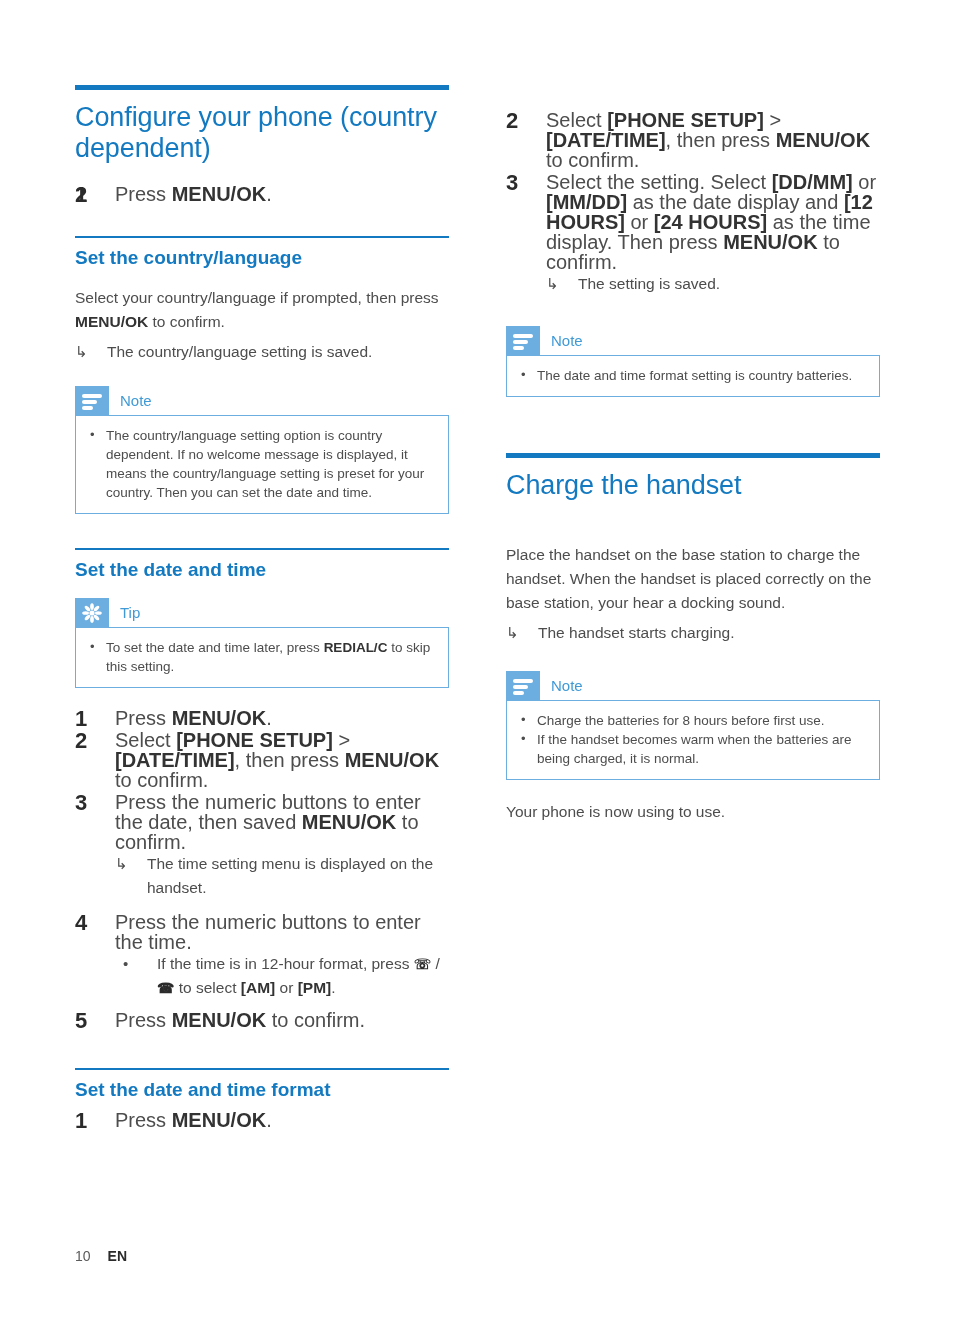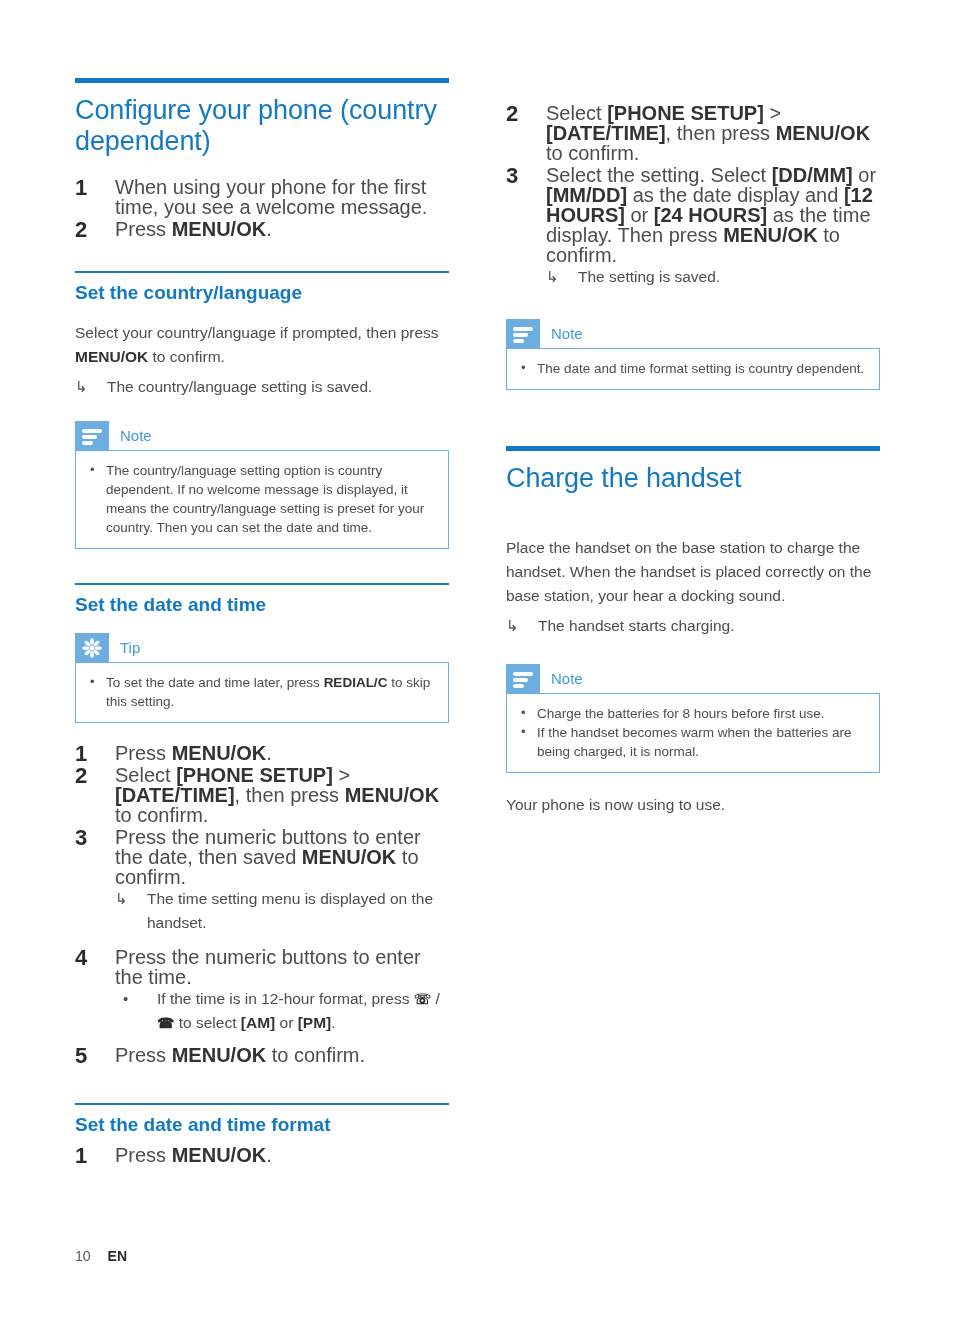--- a/index.html
+++ b/index.html
@@ -16,21 +16,21 @@
     -webkit-font-smoothing: antialiased;
   }
 
   .page {
     position: absolute;
     inset: 0;
   }
 
   .col {
     position: absolute;
-    top: 78px;
+    top: 85px;
     width: 374px;
   }
   .col-left  { left: 75px; }
   .col-right { left: 506px; }
 
   
   .rule-thick {
     height: 5px;
     background: #1379c0;
     margin-bottom: 12px;
@@ -216,21 +216,20 @@
 <div class="page">
 
   <div class="col col-left">
 
     <div class="rule-thick"></div>
     <h1 class="chapter">Configure your phone (country dependent)</h1>
 
     <ol class="steps">
       <li>
         <span class="num">1</span>
-        <span class="txt" id="L-intro-1"><span>When using your phone for the first time, you see a welcome message.</span></span>
       </li>
       <li style="margin-top:2px;">
         <span class="num">2</span>
         <span class="txt" id="L-intro-2"><span>Press </span><span class="b">MENU/OK</span><span>.</span></span>
       </li>
     </ol>
 
     <div style="height:30px"></div>
 
     <div class="rule-thin"></div>
@@ -364,21 +363,21 @@
           <span class="bar bar1"></span>
             <span class="bar bar2"></span>
             <span class="bar bar3"></span>
         </div>
         <div class="callout-label">Note</div>
       </div>
       <div class="callout-body">
         <ul>
           <li>
             <span class="dot">•</span>
-            <span>The date and time format setting is country dependent.</span>
+            <span>The date and time format setting is country batteries.</span>
           </li>
         </ul>
       </div>
     </div>
 
     <div style="height:36px"></div>
 
     <div class="rule-thick"></div>
     <h1 class="chapter" style="margin-bottom:42px;">Charge the handset</h1>
 

